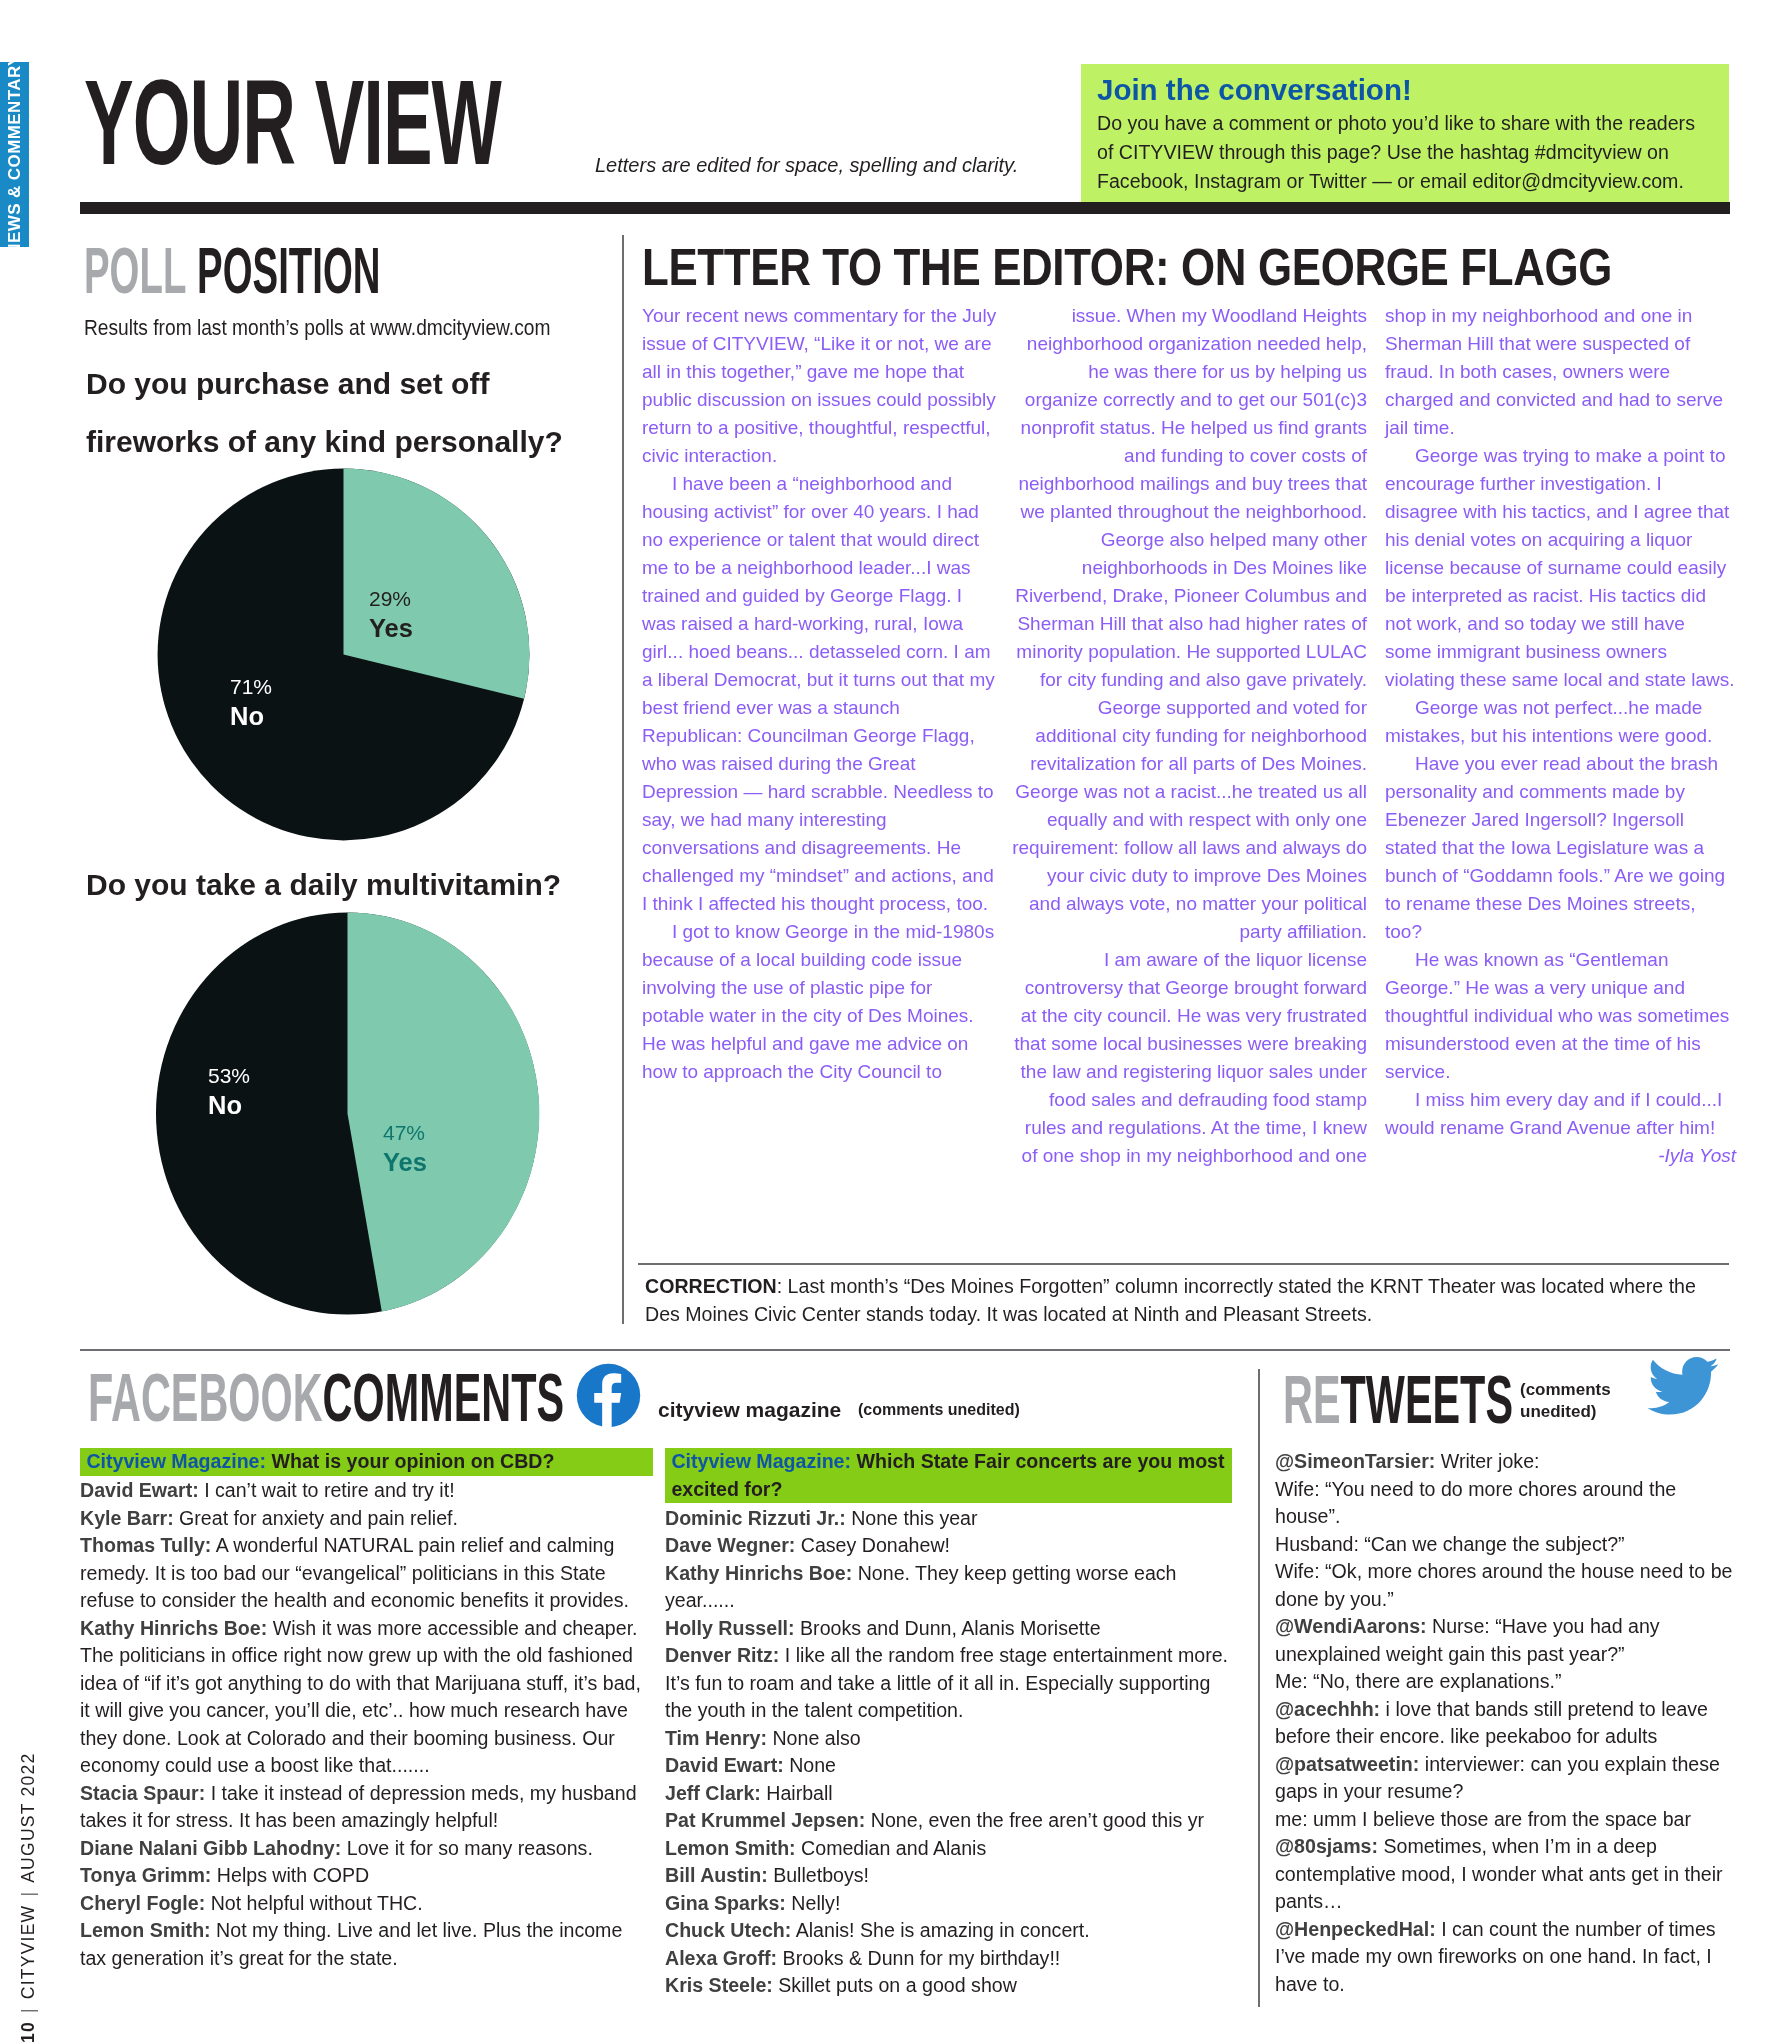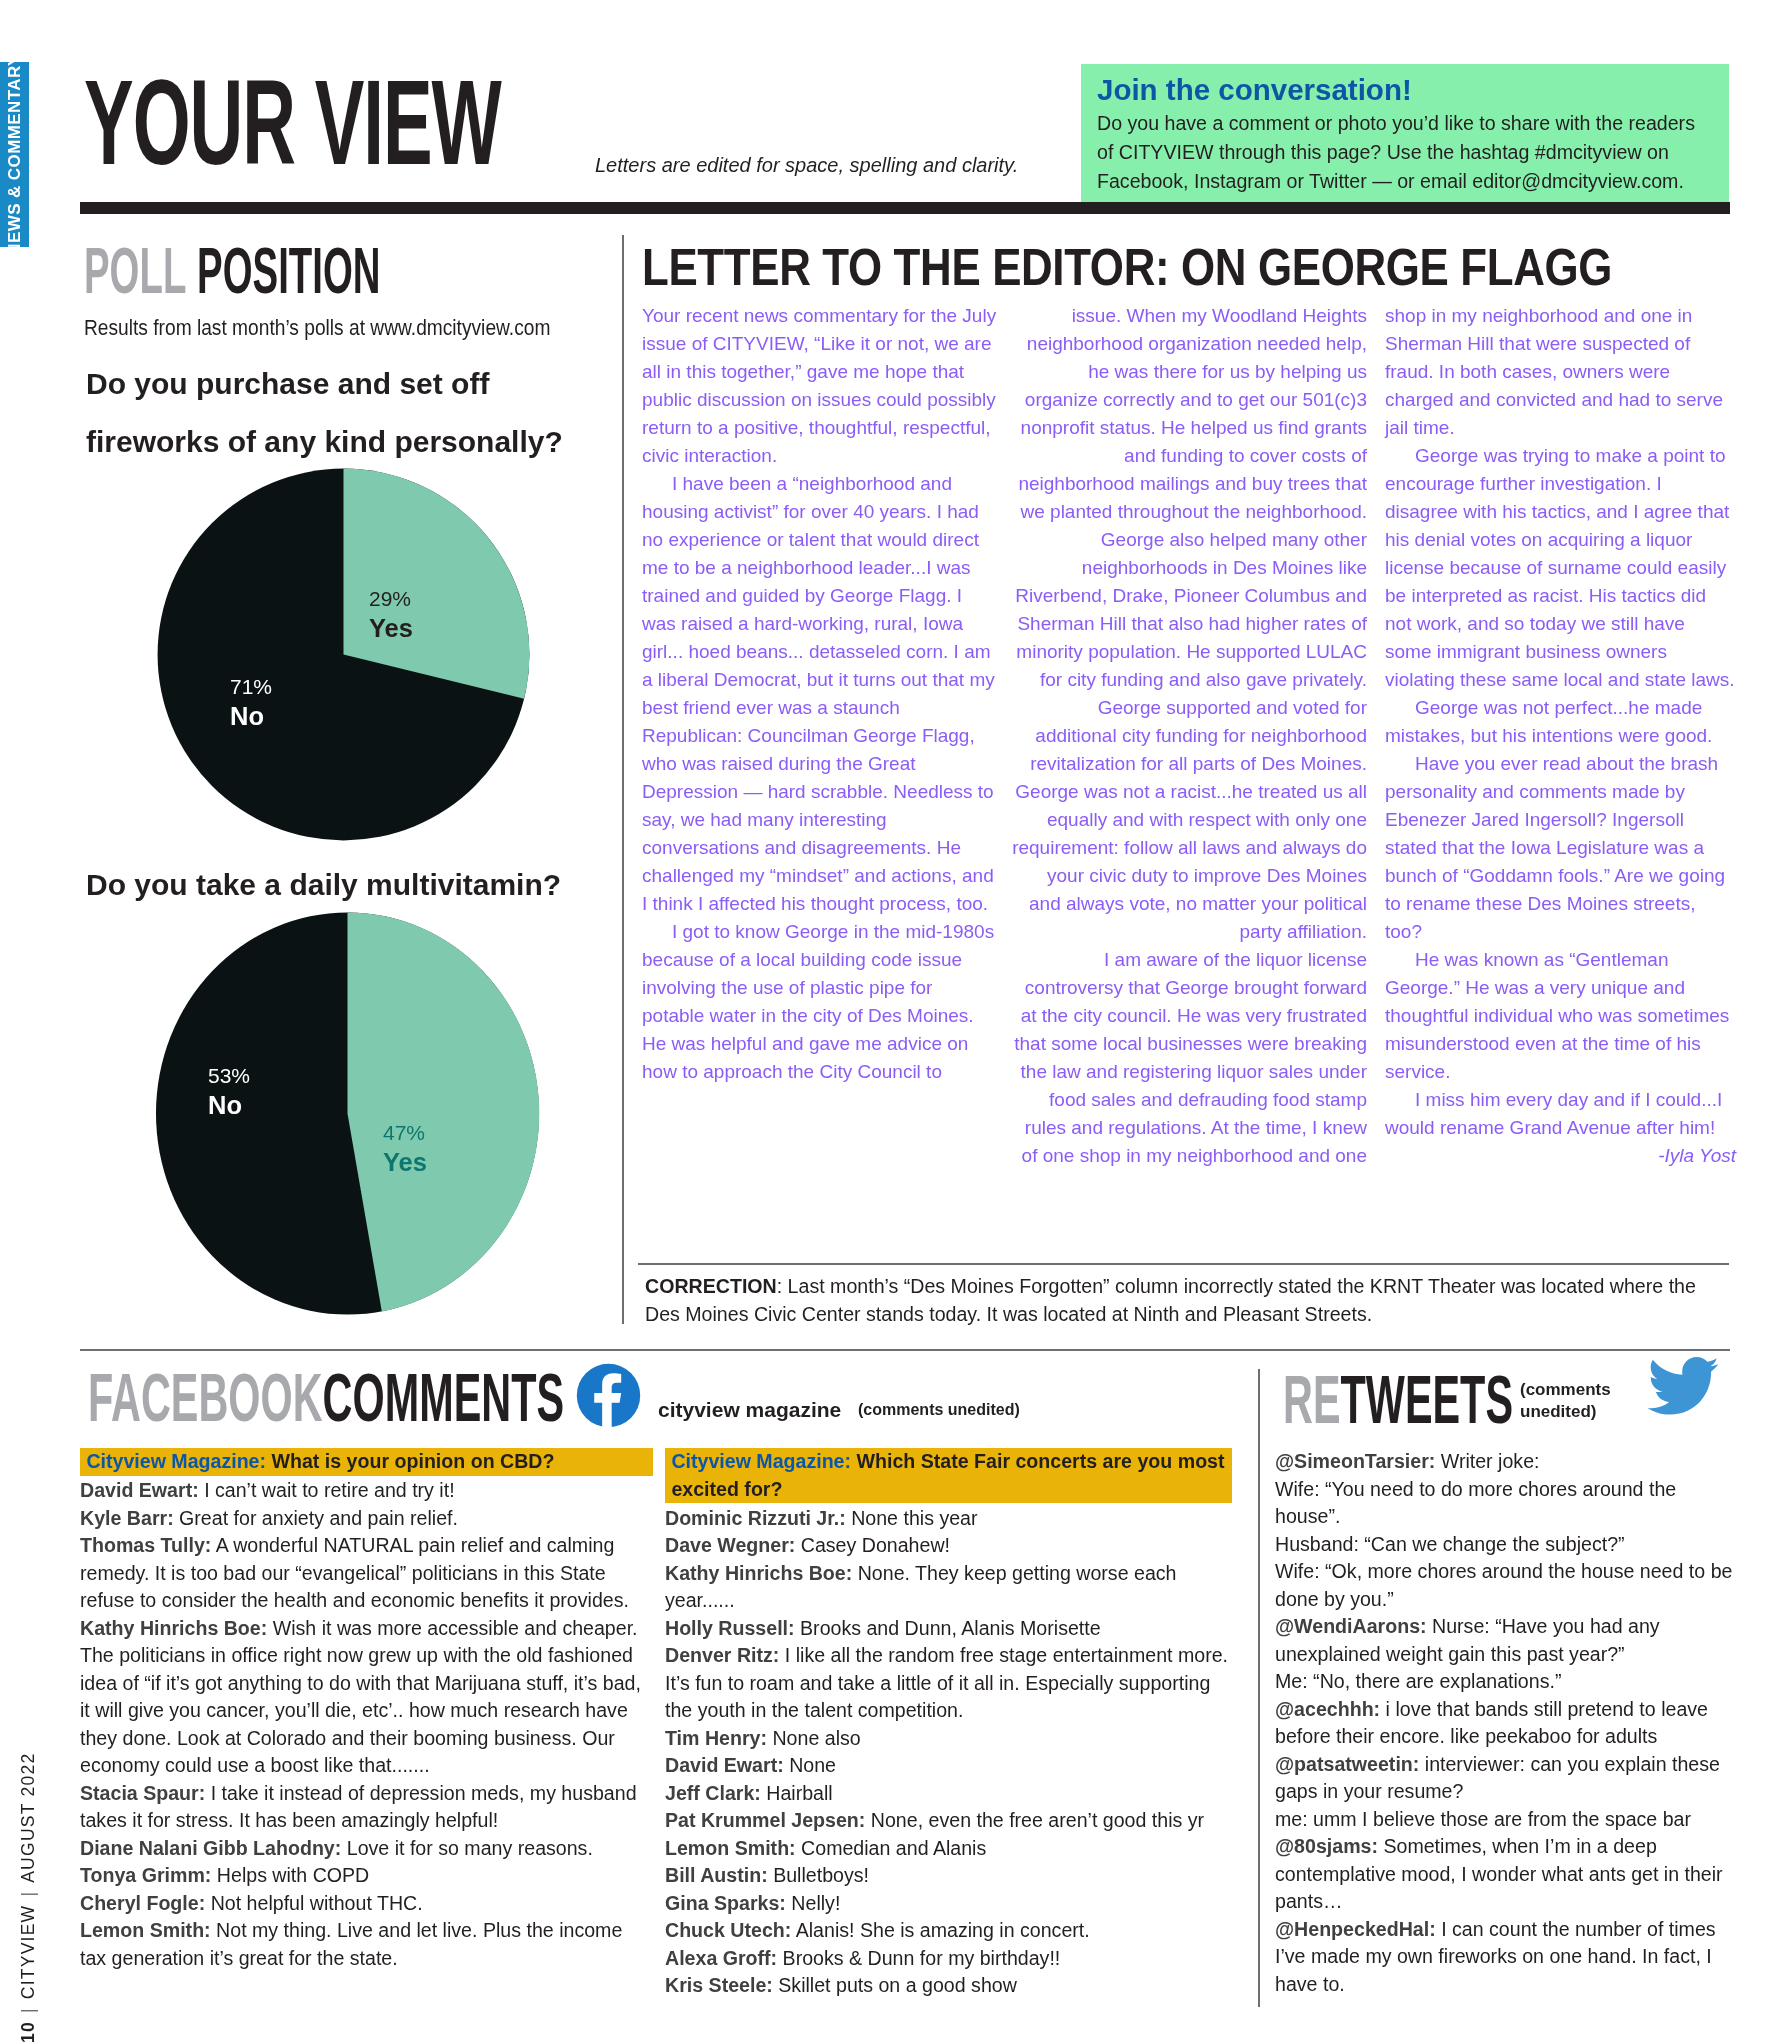--- a/index.html
+++ b/index.html
@@ -13,21 +13,21 @@
   .side-tab span { position: absolute; left: 50%; top: 50%; transform: translate(-50%,-50%) rotate(-90deg);
     white-space: nowrap; color: #fff; font-weight: 700; font-size: 17px; letter-spacing: 0.4px; }
 
   
   .display { font-family: "Liberation Sans", sans-serif; font-weight: 700; text-transform: uppercase;
     transform-origin: left top; white-space: nowrap; line-height: 1; }
 
   .your-view { left: 84px; top: 62px; font-size: 120px; transform: scaleX(0.62); letter-spacing: -1.6px; }
   .edited-note { left: 595px; top: 154px; font-size: 20px; font-style: italic; color: #231f20; }
 
-  .join-box { left: 1081px; top: 64px; width: 648px; height: 138px; background: #86efac; padding: 11.2px 16px 0 16px; }
+  .join-box { left: 1081px; top: 64px; width: 648px; height: 138px; background: #bef264; padding: 11.2px 16px 0 16px; }
   .join-title { color: #0d56a6; font-weight: 700; font-size: 29.5px; line-height: 1.05; }
   .join-body { font-size: 19.6px; line-height: 29px; color: #231f20; margin-top: 3.2px; }
 
   .thick-rule { left: 80px; top: 202px; width: 1650px; height: 12px; background: #231f20; }
 
   .poll-title { left: 84px; top: 239px; font-size: 64px; transform: scaleX(0.6); }
   .poll-title .gray { color: #a7a9ac; }
   .poll-sub { left: 84px; top: 315px; font-size: 22.3px; transform: scaleX(0.86); transform-origin: left top; white-space: nowrap; }
   .q1 { left: 86px; top: 355px; font-size: 30px; font-weight: 700; line-height: 58px; width: 543px; }
   .q2 { left: 86px; top: 862px; font-size: 30px; font-weight: 700; line-height: 45px; width: 559px; white-space: nowrap; }
@@ -57,21 +57,21 @@
 
   .fb-title { left: 88px; top: 1363px; font-size: 69px; transform: scaleX(0.6); }
   .fb-title .gray { color: #a7a9ac; }
   .fb-icon { left: 576px; top: 1363px; width: 65px; height: 65px; }
   .fb-handle { left: 658px; top: 1398px; font-size: 21px; font-weight: 700; white-space: nowrap; }
   .fb-note { left: 858px; top: 1401px; font-size: 16px; font-weight: 700; white-space: nowrap; }
 
   .fb-col { top: 1448px; font-size: 19.6px; line-height: 27.5px; }
   .fb-col1 { left: 80px; width: 573px; }
   .fb-col2 { left: 665px; width: 567px; }
-  .prompt { background: #eab308; padding: 0 6.4px; font-weight: 700; margin-bottom: 1.6px; }
+  .prompt { background: #84cc16; padding: 0 6.4px; font-weight: 700; margin-bottom: 1.6px; }
   .name { color: #404040; font-weight: 700; }
   .blue { color: #0d56a6; }
 
   .fb-divider { left: 1258px; top: 1369px; width: 1.6px; height: 638px; background: #6d6e71; }
 
   .rt-title { left: 1283px; top: 1365px; font-size: 69px; transform: scaleX(0.6); }
   .rt-title .gray { color: #a7a9ac; }
   .rt-note { left: 1520px; top: 1379px; font-size: 17px; font-weight: 700; line-height: 21.5px; }
   .tw-icon { left: 1648px; top: 1357px; width: 72px; height: 60px; }
 

